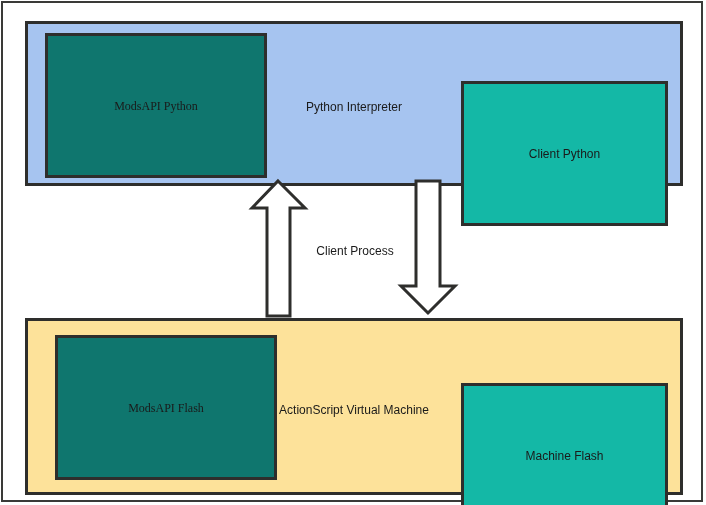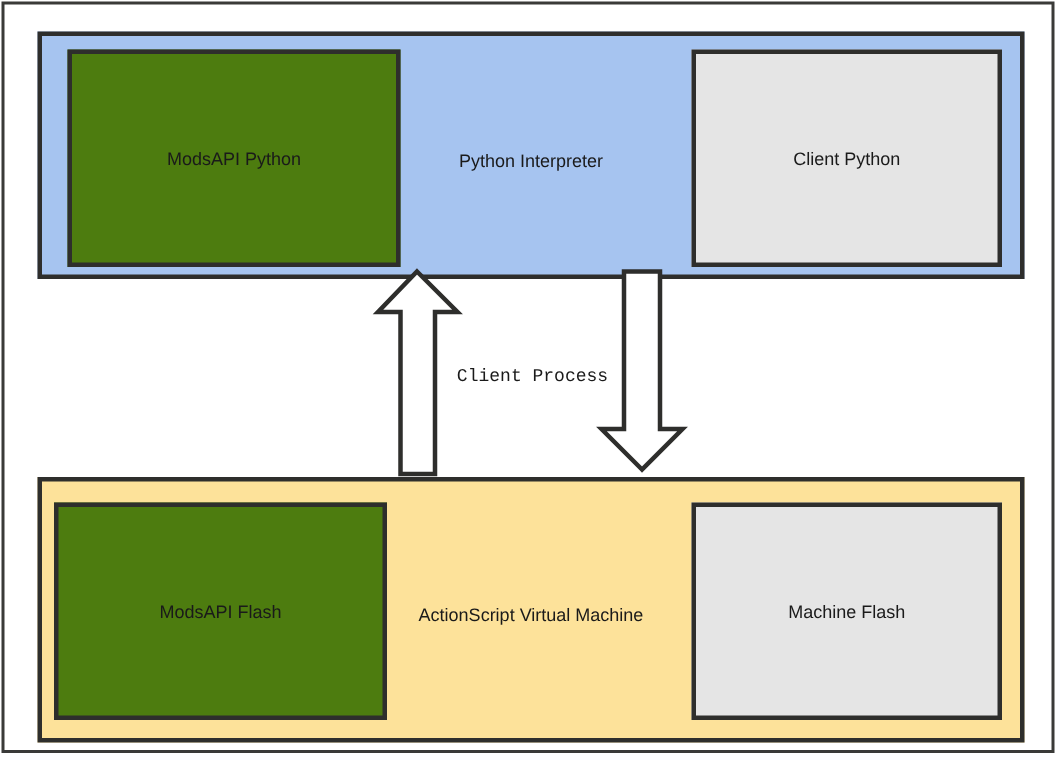--- a/index.html
+++ b/index.html
@@ -71,26 +71,26 @@
     display: flex;
     align-items: center;
     justify-content: center;
   }
   .module-label {
     font-size: 12px;
     color: #1a1a1a;
     line-height: 14px;
     white-space: nowrap;
   }
-  .mod-green { background: #4d7c0f; }
-  .mod-red   { background: #e5e5e5; }
+  .mod-green { background: #0f766e; font-family: Liberation Serif, serif; }
+  .mod-red   { background: #14b8a6; margin-top: 48px; }
 
   #modsapi-python { left: 17px;  top: 9px;  width: 222px; height: 145px; }
   #client-python  { left: 433px; top: 9px;  width: 207px; height: 145px; }
-  #modsapi-flash  { left: 8px;  top: 14px; width: 222px; height: 145px; }
+  #modsapi-flash  { left: 27px;  top: 14px; width: 222px; height: 145px; }
   #client-flash    { left: 433px; top: 14px; width: 207px; height: 145px; }
 
   
   #arrow-layer {
     position: absolute;
     left: 0;
     top: 0;
     width: 706px;
     height: 505px;
     pointer-events: none;
@@ -98,21 +98,20 @@
   #connector-label {
     position: absolute;
     left: 290px;
     top: 244px;
     width: 130px;
     text-align: center;
     font-size: 12px;
     color: #1a1a1a;
     line-height: 14px;
     white-space: nowrap;
-    font-family: Liberation Mono, monospace;
   }
 </style>
 </head>
 <body>
 
 <div id="canvas">
 
   <div id="outer-frame">
 
     <div class="lane" id="python-lane">

